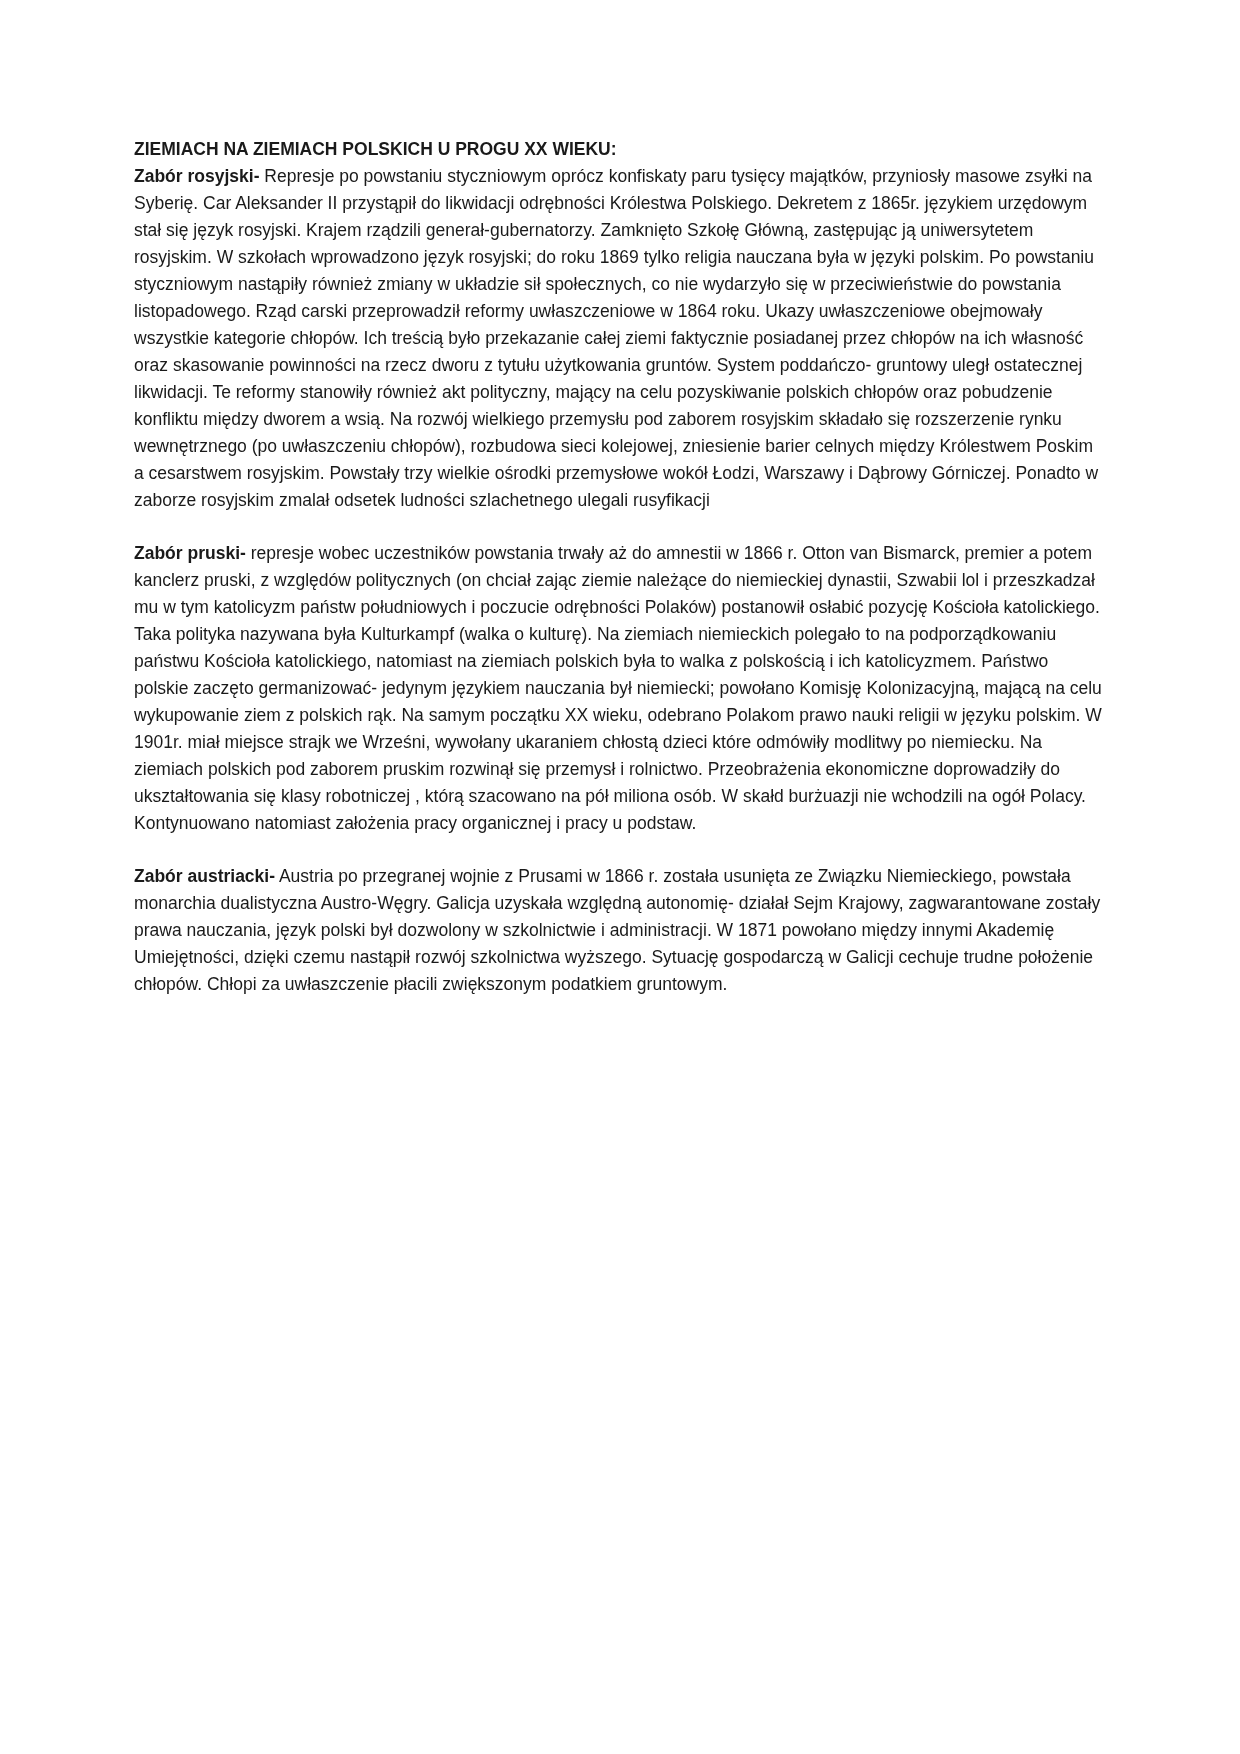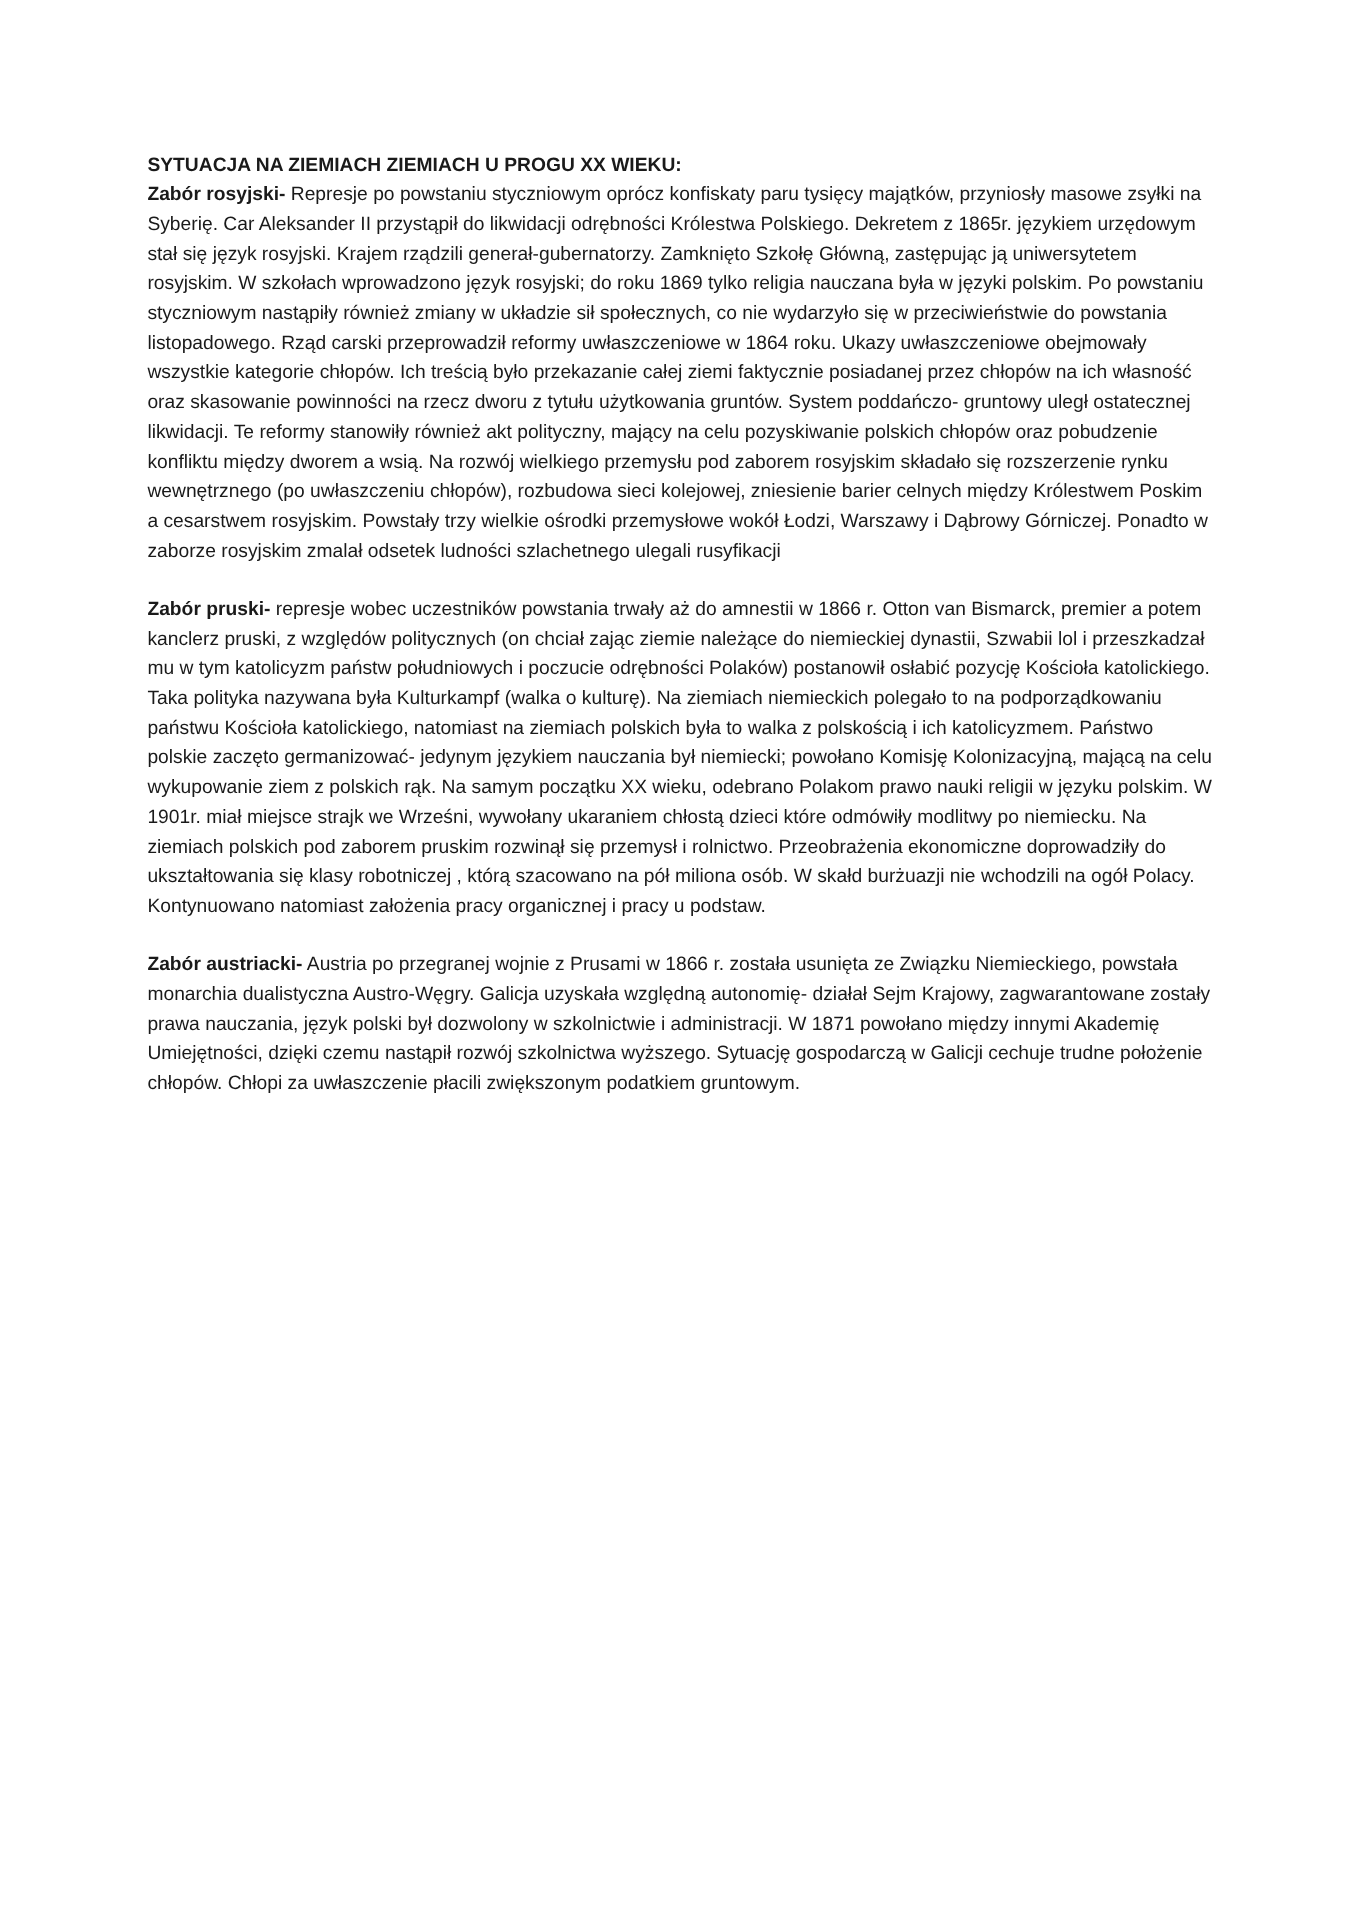--- a/index.html
+++ b/index.html
@@ -32,21 +32,21 @@
   }
   .para .lead {
     font-weight: 700;
   }
 </style>
 </head>
 <body>
 
 <div class="page">
 
-  <h1 class="doc-title">SYTUACJA NA ZIEMIACH ZIEMIACH U PROGU XX WIEKU:</h1>
+  <h1 class="doc-title">ZIEMIACH NA ZIEMIACH POLSKICH U PROGU XX WIEKU:</h1>
 
   <p class="para"><span class="lead">Zabór rosyjski-</span><span> Represje po powstaniu styczniowym oprócz konfiskaty paru tysięcy majątków, przyniosły masowe zsyłki na Syberię. Car Aleksander II przystąpił do likwidacji odrębności Królestwa Polskiego. Dekretem z 1865r. językiem urzędowym stał się język rosyjski. Krajem rządzili generał-gubernatorzy. Zamknięto Szkołę Główną, zastępując ją uniwersytetem rosyjskim. W szkołach wprowadzono język rosyjski; do roku 1869 tylko religia nauczana była w języki polskim. Po powstaniu styczniowym nastąpiły również zmiany w układzie sił społecznych, co nie wydarzyło się w przeciwieństwie do powstania listopadowego. Rząd carski przeprowadził reformy uwłaszczeniowe w 1864 roku. Ukazy uwłaszczeniowe obejmowały wszystkie kategorie chłopów. Ich treścią było przekazanie całej ziemi faktycznie posiadanej przez chłopów na ich własność oraz skasowanie powinności na rzecz dworu z tytułu użytkowania gruntów. System poddańczo- gruntowy uległ ostatecznej likwidacji. Te reformy stanowiły również akt polityczny, mający na celu pozyskiwanie polskich chłopów oraz pobudzenie konfliktu między dworem a wsią. Na rozwój wielkiego przemysłu pod zaborem rosyjskim składało się rozszerzenie rynku wewnętrznego (po uwłaszczeniu chłopów), rozbudowa sieci kolejowej, zniesienie barier celnych między Królestwem Poskim a cesarstwem rosyjskim. Powstały trzy wielkie ośrodki przemysłowe wokół Łodzi, Warszawy i Dąbrowy Górniczej. Ponadto w  zaborze rosyjskim zmalał odsetek ludności szlachetnego ulegali rusyfikacji</span></p>
 
   <p class="para"><span class="lead">Zabór pruski-</span><span> represje wobec uczestników powstania trwały aż do amnestii w 1866 r. Otton van Bismarck, premier a potem kanclerz pruski,  z względów politycznych (on chciał zając ziemie należące do niemieckiej dynastii, Szwabii lol i przeszkadzał mu w tym katolicyzm państw południowych i poczucie odrębności Polaków) postanowił osłabić pozycję Kościoła katolickiego. Taka polityka nazywana była Kulturkampf (walka o kulturę). Na ziemiach niemieckich polegało to na podporządkowaniu państwu Kościoła katolickiego, natomiast na ziemiach polskich była to walka z polskością i ich katolicyzmem. Państwo polskie zaczęto germanizować- jedynym językiem nauczania był niemiecki; powołano Komisję Kolonizacyjną, mającą na celu wykupowanie ziem z polskich rąk. Na samym początku XX wieku, odebrano Polakom prawo nauki religii w języku polskim. W 1901r. miał miejsce strajk we Wrześni, wywołany ukaraniem chłostą dzieci które odmówiły modlitwy po niemiecku. Na ziemiach polskich pod zaborem pruskim rozwinął się przemysł i rolnictwo. Przeobrażenia ekonomiczne doprowadziły do ukształtowania się klasy robotniczej , którą szacowano na pół miliona osób. W skałd burżuazji nie wchodzili na ogół Polacy. Kontynuowano natomiast założenia pracy organicznej i pracy u podstaw.</span></p>
 
   <p class="para"><span class="lead">Zabór austriacki-</span><span> Austria po przegranej wojnie z Prusami w 1866 r. została usunięta ze Związku Niemieckiego, powstała monarchia dualistyczna Austro-Węgry. Galicja uzyskała względną autonomię- działał Sejm Krajowy, zagwarantowane zostały prawa nauczania, język polski był dozwolony w szkolnictwie i administracji. W 1871 powołano między innymi Akademię Umiejętności, dzięki czemu nastąpił rozwój szkolnictwa wyższego. Sytuację gospodarczą w Galicji cechuje trudne położenie chłopów. Chłopi za uwłaszczenie płacili zwiększonym podatkiem gruntowym.</span></p>
 
 </div>
 
 </body></html>

